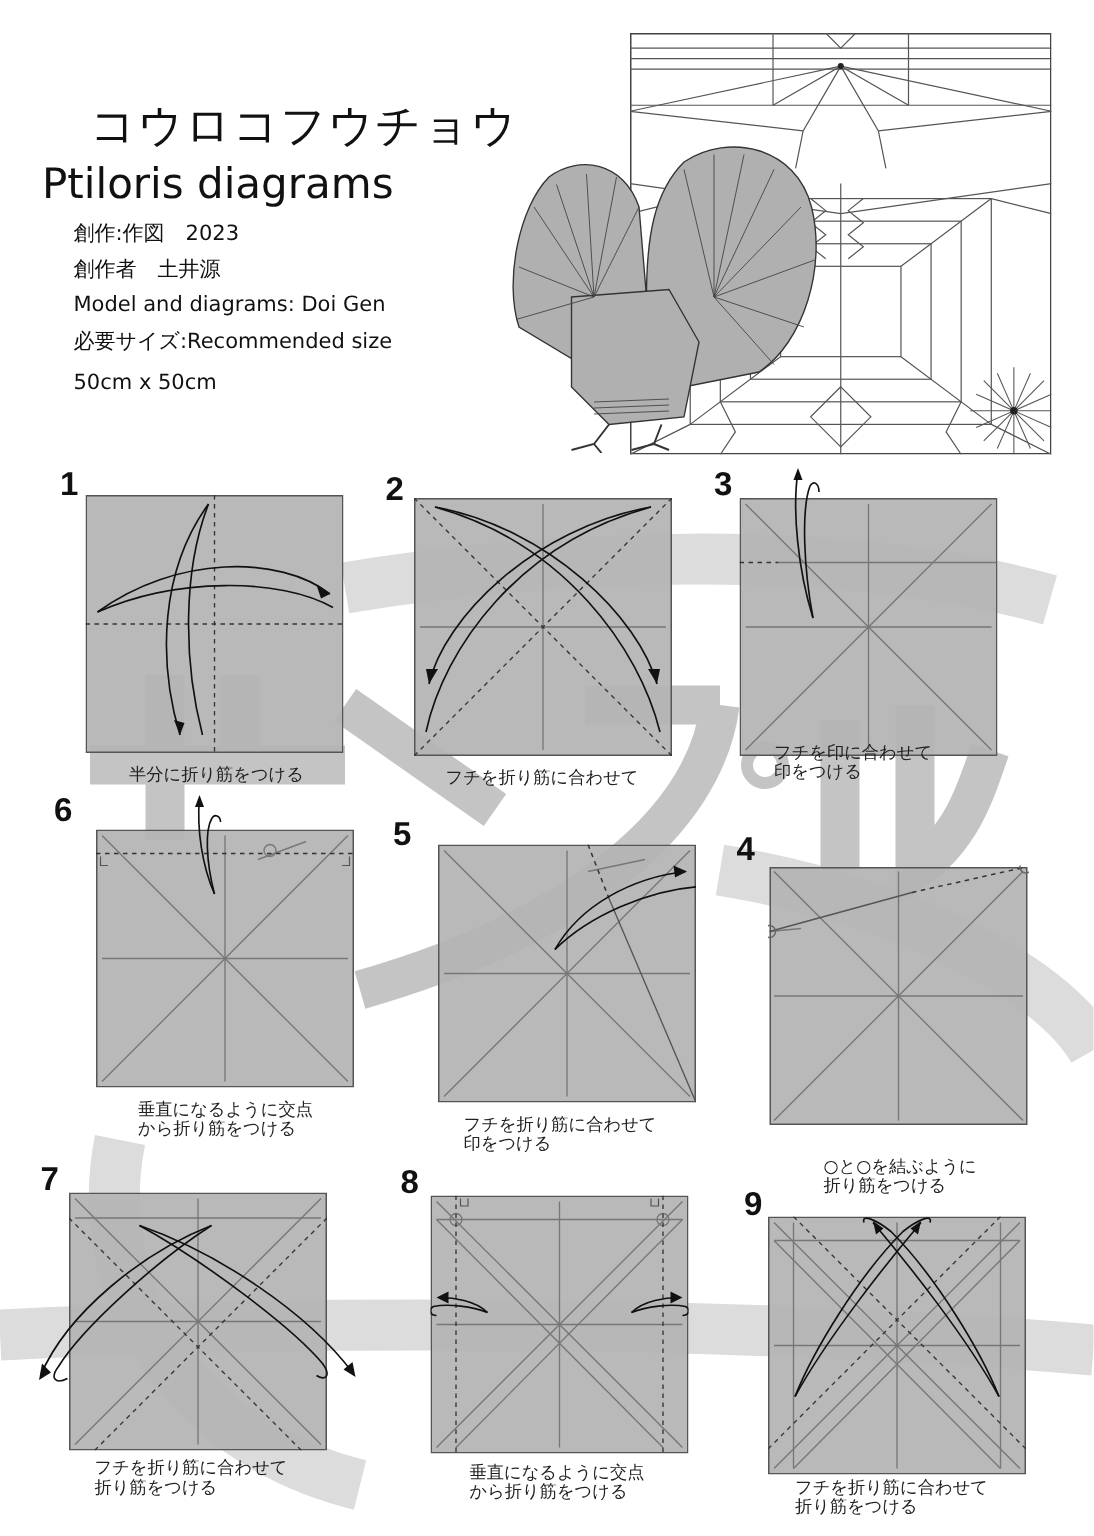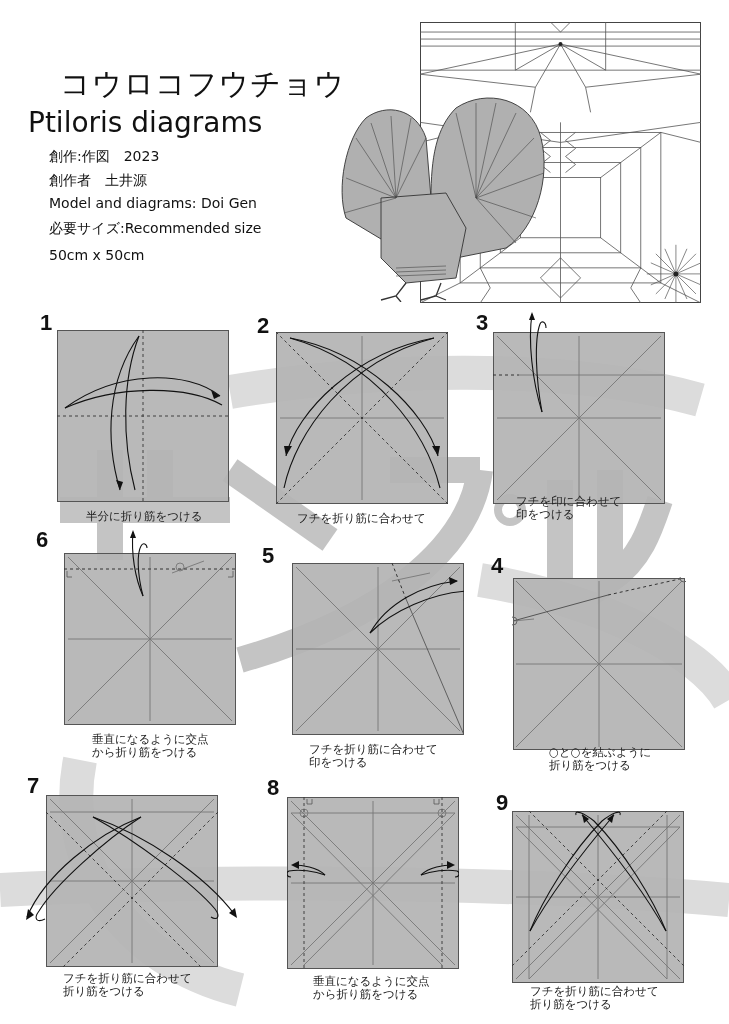--- a/index.html
+++ b/index.html
@@ -218,21 +218,21 @@
       <line x1="4" y1="87" x2="170" y2="87"></line>
     <line x1="4" y1="4" x2="170" y2="170"></line>
       <line x1="170" y1="4" x2="4" y2="170"></line>
     <line x1="1" y1="44" x2="22" y2="42"></line>
   </g>
   <line x1="1" y1="44" x2="96" y2="18" stroke="#555" stroke-width="1"></line>
   <line x1="96" y1="18" x2="172" y2="1" stroke="#333" stroke-dasharray="3,3"></line>
   <circle cx="1" cy="44" r="4" fill="none" stroke="#666"></circle>
   <circle cx="172" cy="1" r="4" fill="none" stroke="#666"></circle>
 </svg>
-<div class="abs caption" style="left:549px;top:746px">○と○を結ぶように
+<div class="abs caption" style="left:549px;top:771px">○と○を結ぶように
 折り筋をつける</div>
 
 <div class="abs step-num" style="left:27px;top:773px">7</div>
 <svg class="abs" style="left:46px;top:795px" width="172" height="172" viewBox="0 0 172 172">
   <rect x="0.5" y="0.5" width="171" height="171" fill="#b3b3b3" fill-opacity="0.92" stroke="#555"></rect>
   <g stroke="#777" stroke-width="0.9">
     <line x1="86" y1="4" x2="86" y2="168"></line>
       <line x1="4" y1="86" x2="168" y2="86"></line>
     <line x1="4" y1="4" x2="168" y2="168"></line>
       <line x1="168" y1="4" x2="4" y2="168"></line>

